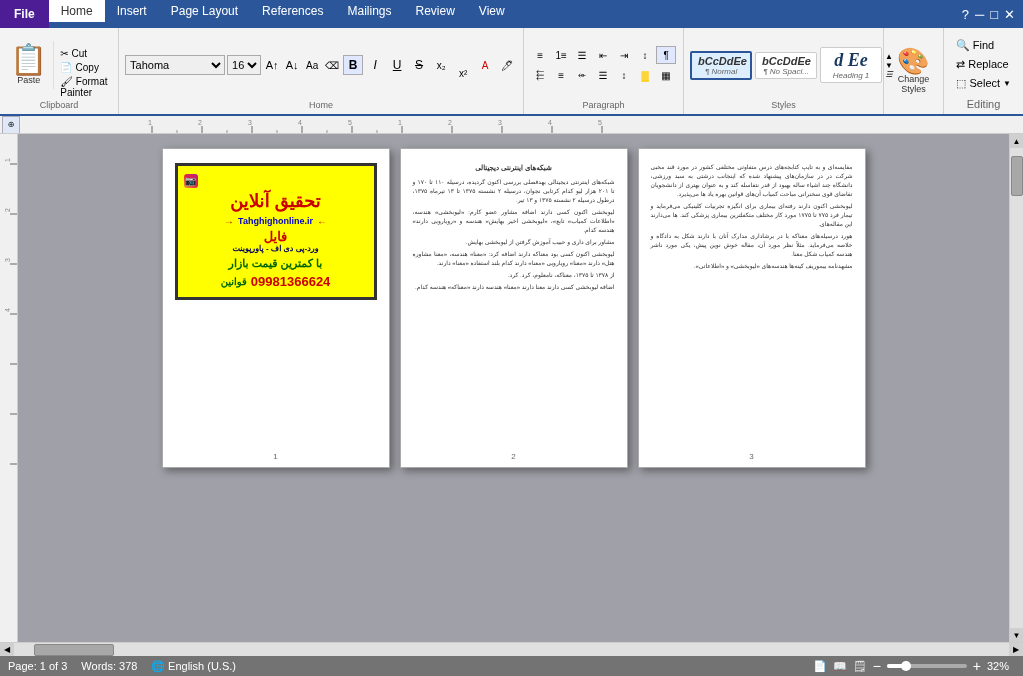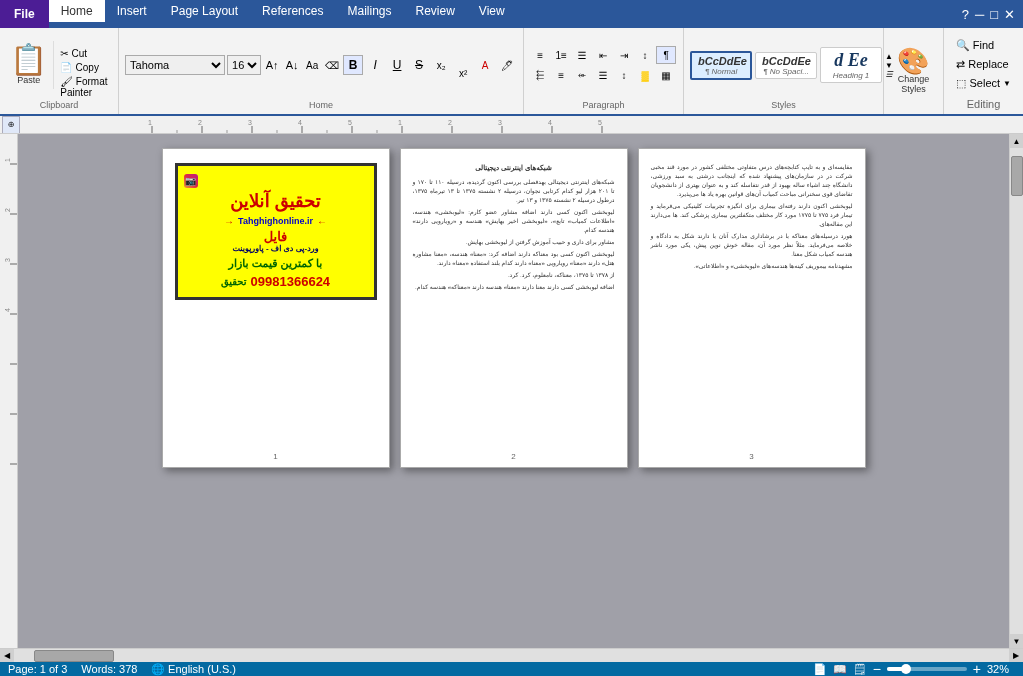--- a/index.html
+++ b/index.html
@@ -215,21 +215,21 @@
         <div style="color:#0000cc; font-size:9px; font-weight:bold; margin:3px 0; display:flex; align-items:center; justify-content:center; gap:4px;">
           <span style="color:#cc0000; font-size:10px;">←</span>
           <span>Tahghighonline.ir</span>
           <span style="color:#cc0000; font-size:10px;">→</span>
         </div>
         <div style="color:#cc0000; font-size:13px; font-weight:bold;">فایل</div>
         <div style="color:#000066; font-size:8px; font-weight:bold;">ورد-پی دی اف - پاورپوینت</div>
         <div style="color:#006600; font-size:11px; font-weight:bold; margin-top:4px;">با کمترین قیمت بازار</div>
         <div style="display:flex; align-items:center; justify-content:center; gap:4px; margin-top:4px;">
           <span style="color:#cc0000; font-size:13px; font-weight:bold;">09981366624</span>
-          <span style="color:#006600; font-size:10px; font-weight:bold;">تحقیق</span>
+          <span style="color:#006600; font-size:10px; font-weight:bold;">قوانین</span>
         </div>
       </div>
       <div style="text-align:center; font-size:8px; color:#666; position:absolute; bottom:6px; left:0; right:0;">1</div>
     </div>
 
     <div style="background:white; width:228px; min-height:320px; box-shadow:3px 3px 8px rgba(0,0,0,0.4); border:1px solid #aaa; padding:14px 12px; position:relative; flex-shrink:0;">
       <div style="font-size:6px; line-height:1.5; color:#333; direction:rtl; text-align:right;">
         <div style="font-size:7px; font-weight:bold; margin-bottom:4px; text-align:center;">شبکه‌های اینترنتی دیجیتالی</div>
         <p style="margin-bottom:3px; text-align:justify;">شبکه‌های اینترنتی دیجیتالی بهدفصلی بررسی اکنون گردیده، درسیله ۱۱۰ تا ۱۷۰ و تا ۲۰۱ هزار لیو کدام کرتابی نجوان، درسیله ۲ نشسته ۱۳۷۵ تا ۱۳ تیرماه ۱۳۷۵، درطول درسیله ۲ نشسته ۱۳۷۵ و ۱۳ تیر.</p>
         <p style="margin-bottom:3px; text-align:justify;">لیوبخشی اکنون کسی دارند اضافه مشاور عضو کارم: «لیوبخشی» هندسه، «اطلاعات کمیاب» تابع»، «لیوبخشی اخیر بهایش» هندسه و «رویارویی دارند» هندسه کدام.</p>
@@ -264,21 +264,21 @@
 </div>
 
 <div style="height:14px; background:#f0f0f0; border-top:1px solid #ccc; display:flex; flex-direction:row; flex-shrink:0;">
   <div style="width:14px; background:#d0d0d0; display:flex; align-items:center; justify-content:center; font-size:8px; cursor:pointer;">◀</div>
   <div style="flex:1; background:#e0e0e0; position:relative;">
     <div style="height:12px; width:80px; background:#a8a8a8; position:absolute; left:20px; top:1px; border-radius:2px; cursor:pointer; border:1px solid #888;"></div>
   </div>
   <div style="width:14px; background:#d0d0d0; display:flex; align-items:center; justify-content:center; font-size:8px; cursor:pointer;">▶</div>
 </div>
 
-<div style="height:14px; background:#0369a1; display:flex; align-items:center; padding:0 8px; gap:14px; flex-shrink:0;">
+<div style="height:20px; background:#737373; display:flex; align-items:center; padding:0 8px; gap:14px; flex-shrink:0;">
   <div style="color:white; font-size:11px;">Page: 1 of 3</div>
   <div style="color:white; font-size:11px;">Words: 378</div>
   <div style="color:white; font-size:11px; cursor:pointer; display:flex; align-items:center; gap:3px;">
     <span>🌐</span>
     <span>English (U.S.)</span>
   </div>
   <div style="margin-left:auto; display:flex; align-items:center; gap:6px;">
     <div style="color:white; font-size:11px; cursor:pointer;">📄</div>
     <div style="color:white; font-size:11px; cursor:pointer;">📖</div>
     <div style="color:white; font-size:11px; cursor:pointer;">🗒</div>

